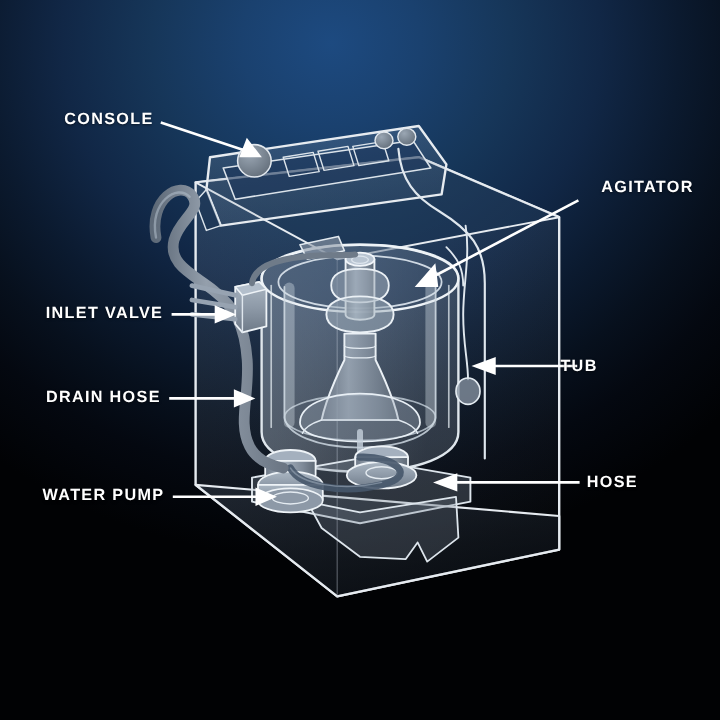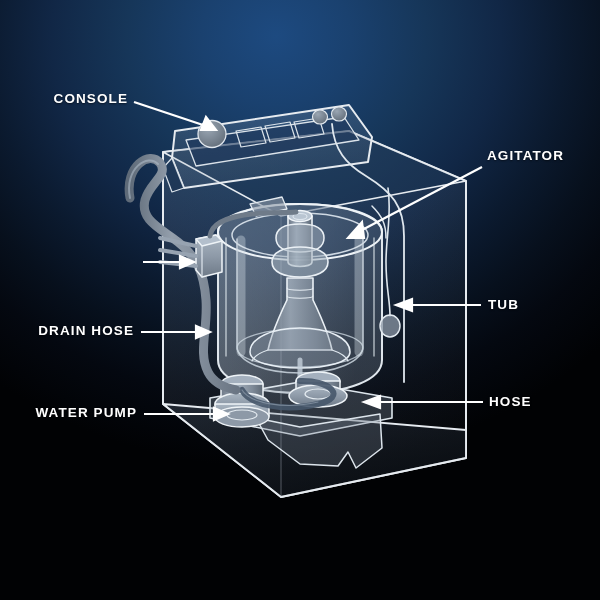--- a/index.html
+++ b/index.html
@@ -224,23 +224,24 @@
       </g>
       <g>
         <line x1="483" y1="402" x2="378" y2="402"></line>
         <polygon points="364,402 380,396 380,408"></polygon>
       </g>
     </g>
   </svg>
 
   <div class="lbl r" style="left:0;width:128px;top:92px">CONSOLE</div>
 
+  <div class="lbl r" style="left:0;width:136px;top:254px">INLET VALVE</div>
 
   <div class="lbl r" style="left:0;width:137px;top:406px">WATER PUMP</div>
 
   <div class="lbl r" style="left:0;width:134px;top:324px">DRAIN HOSE</div>
 
-  <div class="lbl" style="left:487px;top:149px">AGITATOR</div>
-
-  <div class="lbl" style="left:488px;top:298px">TUB</div>
+  <div class="lbl" style="left:501px;top:149px">AGITATOR</div>
+
+  <div class="lbl" style="left:467px;top:298px">TUB</div>
 
   <div class="lbl" style="left:489px;top:395px">HOSE</div>
 </div>
 
 </body></html>

